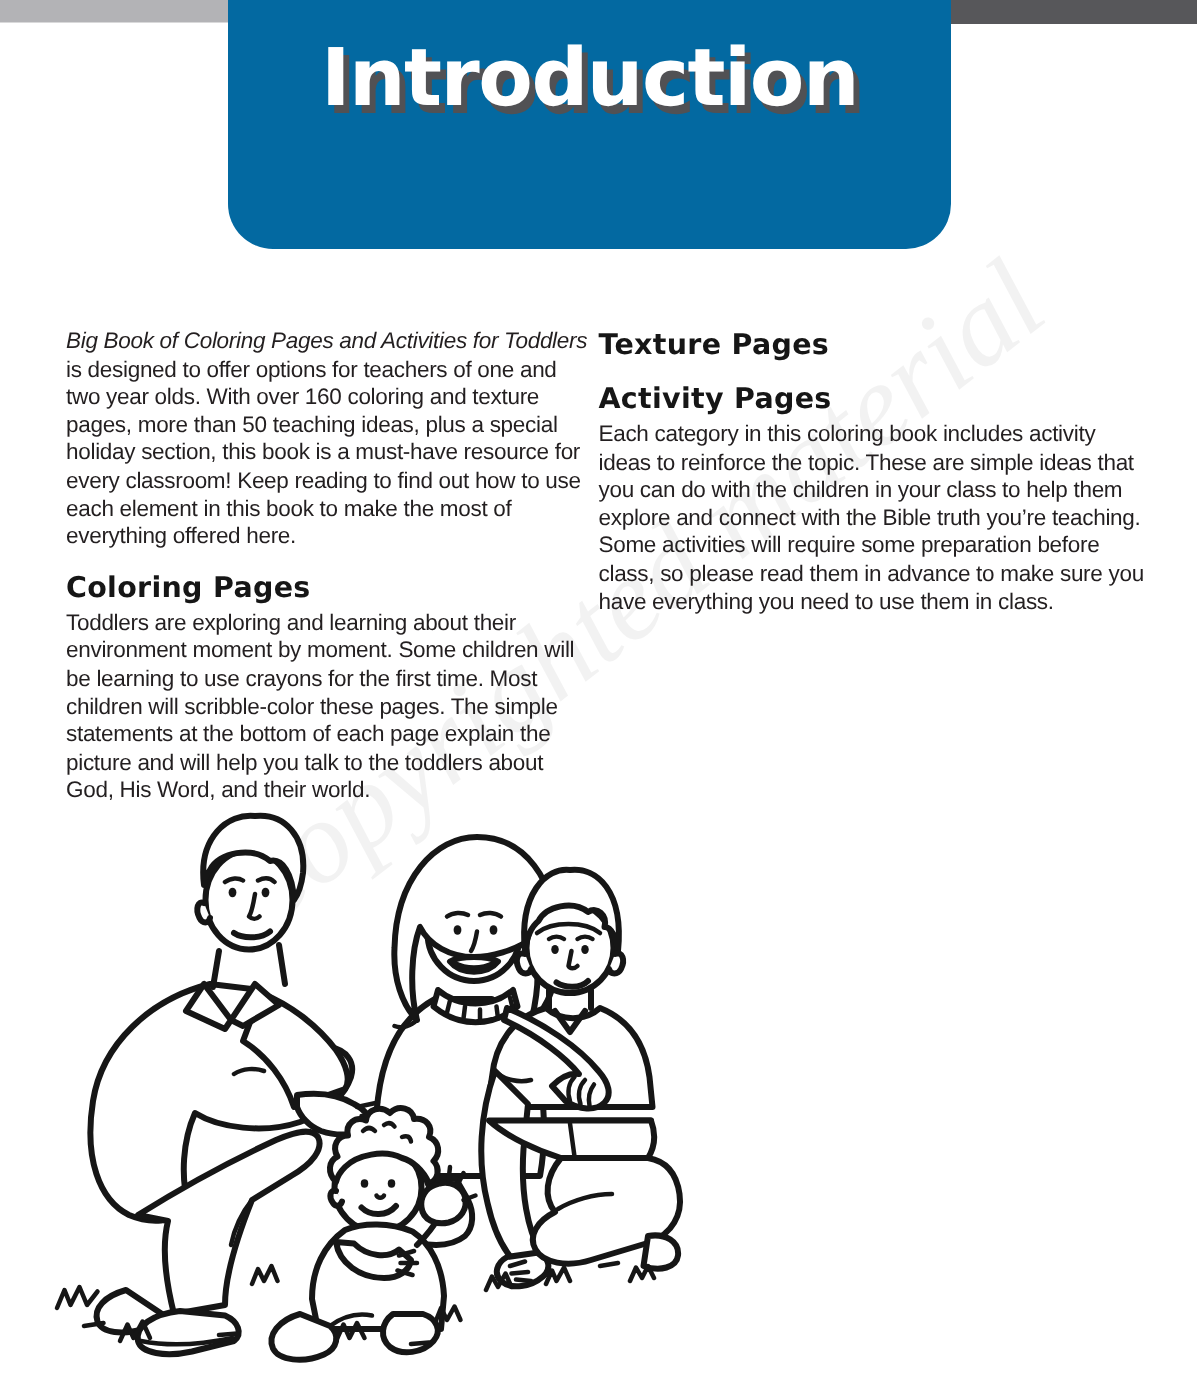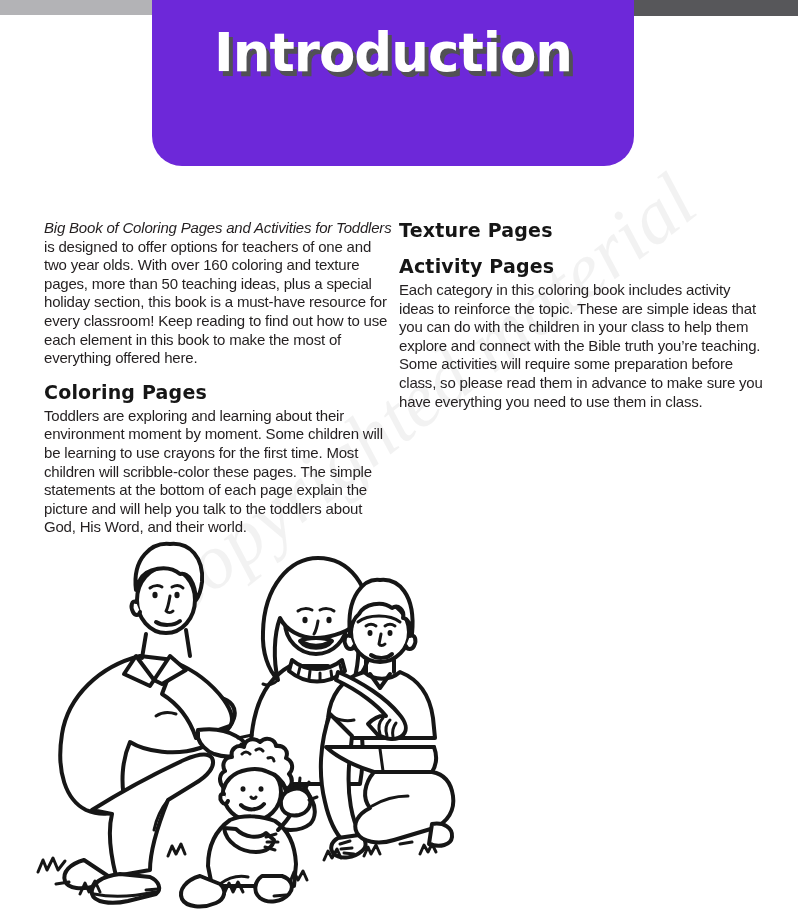--- a/index.html
+++ b/index.html
@@ -5,21 +5,21 @@
   html,body{margin:0;padding:0;}
   body{
     width:798px;height:920px;position:relative;background:#ffffff;overflow:hidden;
     font-family:"Liberation Sans",sans-serif;color:#231f20;
   }
   
   .bar-left{position:absolute;left:0;top:0;width:152px;height:15px;background:#b3b3b6;}
   .bar-right{position:absolute;left:634px;top:0;width:164px;height:16px;background:#57575a;}
   .header-block{
     position:absolute;left:152px;top:0;width:482px;height:166px;
-    background:#6d28d9;border-radius:0 0 30px 30px;
+    background:#0369a1;border-radius:0 0 30px 30px;
     display:flex;align-items:flex-start;justify-content:center;
   }
   .page-title{
     margin-top:22px;
     font-family:"DejaVu Sans",sans-serif;font-weight:bold;
     font-size:53px;letter-spacing:-1px;color:#ffffff;
     text-shadow:4px 5px 0 #515154;
   }
   
   .col{position:absolute;top:219px;font-size:15px;line-height:18.6px;letter-spacing:-0.2px;}

